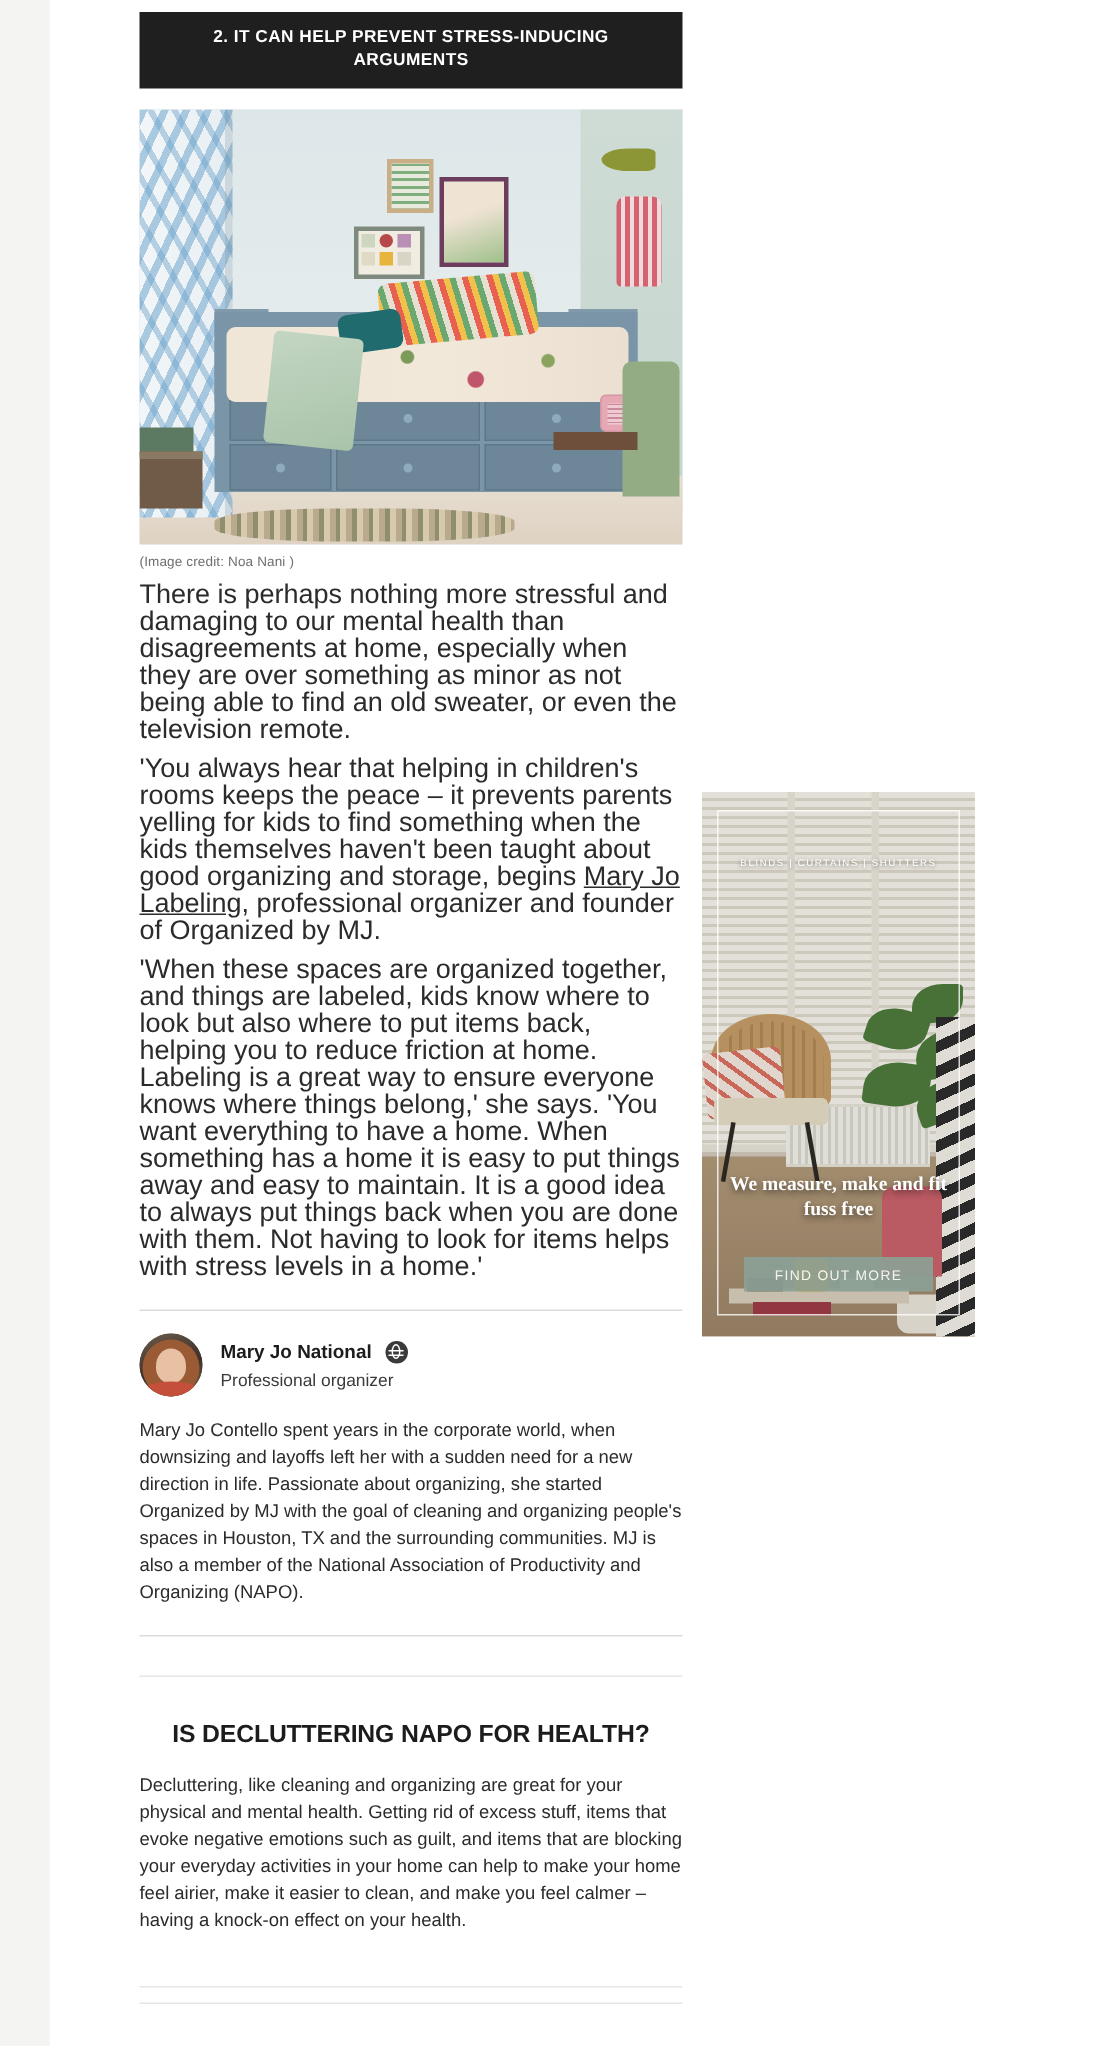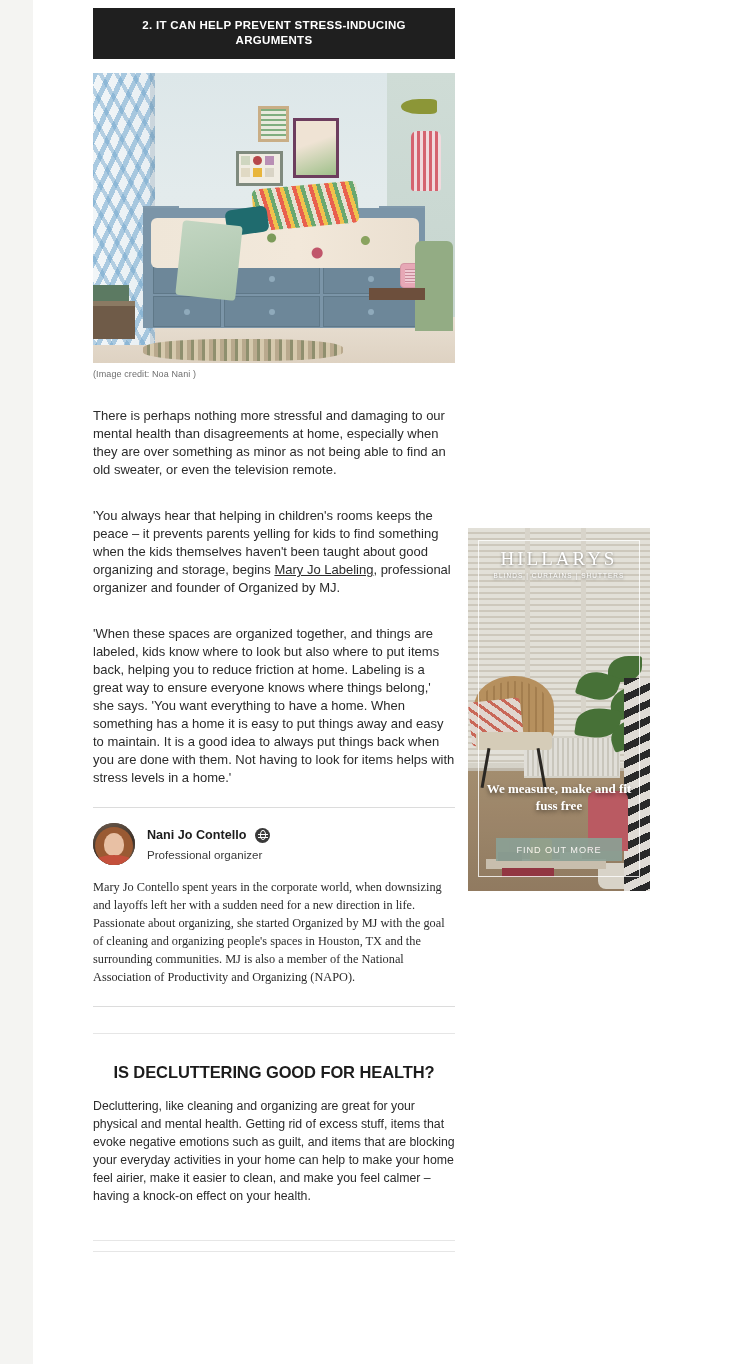--- a/index.html
+++ b/index.html
@@ -182,24 +182,24 @@
   }
 
   .credit {
     font-size: 9px;
     color: #6f6f6f;
     margin-top: 6px;
     letter-spacing: .1px;
   }
 
   .body-text {
-    font-size: 13px;
+    font-size: 18px;
     line-height: 18px;
     color: #2b2b2b;
-    margin-top: 28px;
+    margin-top: 8px;
     text-align: left;
   }
   .body-text a.inline-link {
     color: #2b2b2b;
     text-decoration: underline;
   }
 
   .divider {
     height: 1px;
     background: #dcdcdc;
@@ -240,21 +240,21 @@
     background:#ffffff;
   }
   .globe-ring {
     position:absolute; left:4.5px; top:2.5px; width:6px; height:10px;
     border:1.2px solid #ffffff; border-radius:50%;
   }
   .bio-role {
     font-size: 11.6px; color: #3a3a3a; margin-top: 5px;
   }
   .bio-text {
-    font-size: 12.3px; line-height: 18px; color: #2b2b2b; margin-top: 13px; font-family: Liberation Serif, serif;
+    font-size: 12.3px; line-height: 18px; color: #2b2b2b; margin-top: 13px;
   }
 
   
   .faq-rule-wrap { position: relative; margin-top: 20px; height: 30px; }
   .faq-rule {
     position: absolute; left: 0; right: 0; bottom: 0;
     height: 3px; background: #1f1f1f;
   }
   .faq-tab {
     position: absolute; left: 50%; transform: translateX(-50%);
@@ -460,40 +460,40 @@
     <div class="bio">
       <div class="bio-head">
         <div class="avatar">
           <span class="av-bg"></span>
             <span class="av-hair"></span>
           <span class="av-face"></span>
             <span class="av-shoulder"></span>
         </div>
         <div class="bio-meta">
           <div class="bio-name-row">
-            <span class="bio-name">Nani Jo Contello</span>
+            <span class="bio-name">Mary Jo National</span>
             <span class="globe-badge">
               <span class="globe-ring"></span>
             </span>
           </div>
           <div class="bio-role">Professional organizer</div>
         </div>
       </div>
       <p class="bio-text">Mary Jo Contello spent years in the corporate world, when downsizing and layoffs left her with a sudden need for a new direction in life. Passionate about organizing,  she started Organized by MJ with the goal of cleaning and organizing people's spaces in Houston, TX and the surrounding communities. MJ is also a member of the National Association of Productivity and Organizing (NAPO).</p>
     </div>
 
     <div class="divider"></div>
 
 
     <div style="height:26px"></div>
     <div class="thin-rule"></div>
     <div style="height:28px"></div>
 
     <div class="faq-block">
-      <div class="faq-q centered">IS DECLUTTERING GOOD FOR HEALTH?</div>
+      <div class="faq-q centered">IS DECLUTTERING NAPO FOR HEALTH?</div>
       <p class="faq-a">Decluttering, like cleaning and organizing are great for your physical and mental health. Getting rid of excess stuff, items that evoke negative emotions such as guilt, and items that are blocking your everyday activities in your home can help to make your home feel airier, make it easier to clean, and make you feel calmer – having a knock-on effect on your health.</p>
     </div>
 
     <div style="height:35px"></div>
     <div class="thin-rule"></div>
     <div style="height:10px"></div>
     <div class="thin-rule"></div>
     <div style="height:34px"></div>
 
   </div>
@@ -526,19 +526,18 @@
         <span class="chair-leg cl2"></span>
       </div>
       <div class="ad-table"></div>
       <div class="ad-book1"></div>
       <div class="ad-book2"></div>
       <div class="ad-book3"></div>
       <div class="ad-candle"></div>
       <div class="ad-overlay"></div>
     </div>
     <div class="ad-border"></div>
-    <div class="ad-logo">HILLARYS</div>
     <div class="ad-sub">BLINDS  |  CURTAINS  |  SHUTTERS</div>
     <div class="ad-tagline">We measure, make and fit fuss free</div>
     <div class="ad-cta" style="background: rgb(139, 161, 150); opacity: 0.9;">FIND OUT MORE</div>
   </div>
 
 </div>
 
 </body></html>

